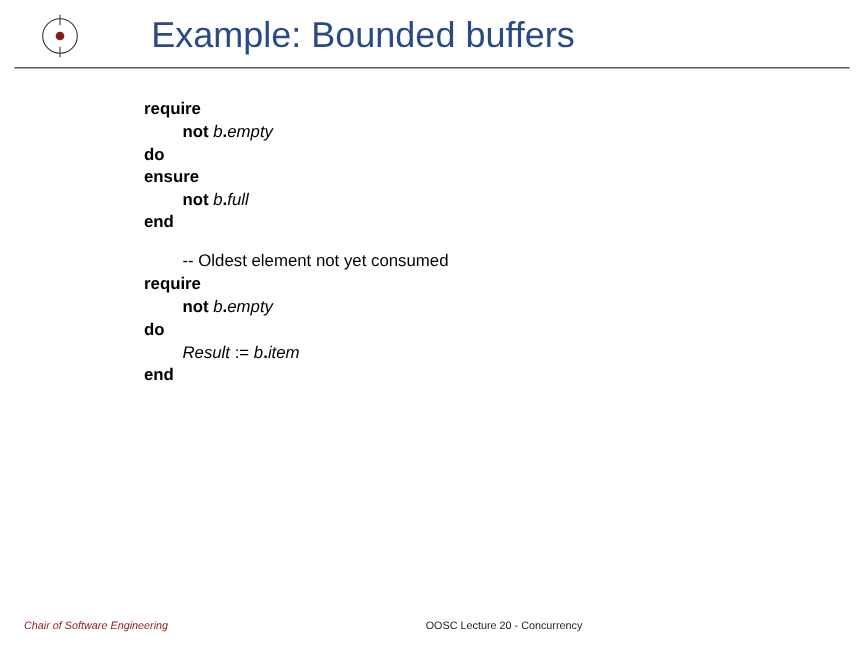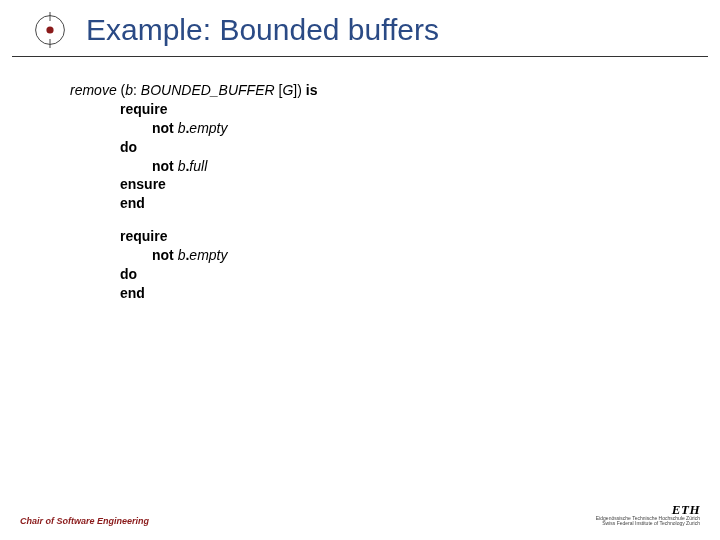--- a/index.html
+++ b/index.html
@@ -21,20 +21,21 @@
   .logo {
     width: 36px;
     height: 36px;
     margin-right: 18px;
     flex-shrink: 0;
   }
   .title {
     font-size: 30px;
     color: #2a4a85;
     font-weight: normal;
+    margin-left: 40px;
   }
   .content {
     padding: 24px 60px 10px 70px;
     font-size: 14px;
     color: #000;
     line-height: 1.35;
   }
   .routine { margin-bottom: 14px; }
   .ln { white-space: pre; }
   .i0 { padding-left: 0; }
@@ -48,21 +49,21 @@
     bottom: 14px;
     left: 0;
     width: 720px;
     display: flex;
     align-items: flex-end;
     justify-content: space-between;
     padding: 0 20px;
     font-size: 9px;
     color: #333;
   }
-  .chair { font-style: italic; font-weight: bold; color: #8a1a1a; }
+  .chair { font-style: italic; font-weight: normal; color: #8a1a1a; }
   .lecture { color: #222; text-align: center; flex: 1; }
   .ethblock { text-align: right; line-height: 1.0; }
   .eth { font-family: Georgia, serif; font-weight: bold; font-style: italic; font-size: 13px; letter-spacing: 0.5px; color: #000; }
   .ethsub { font-size: 5px; color: #444; }
 </style>
 </head>
 <body>
 
 <div class="header">
   <svg class="logo" viewBox="0 0 40 40">
@@ -70,39 +71,36 @@
     <circle cx="20" cy="20" r="4" fill="#8a1a1a"></circle>
     <line x1="20" y1="0" x2="20" y2="10" stroke="#333" stroke-width="1"></line>
     <line x1="20" y1="30" x2="20" y2="40" stroke="#333" stroke-width="1"></line>
   </svg>
   <h1 class="title">Example: Bounded buffers</h1>
 </div>
 
 <div class="content">
 
   <div class="routine">
-    <div class="ln i0"><span class="it">remove</span><span> (</span><span class="it">b</span><span>: </span><span class="it">BOUNDED_BUFFER </span><span>[</span><span class="it">G</span><span>]</span><span>) </span><span class="kw">is</span></div>
     <div class="ln i1"><span class="kw">require</span></div>
     <div class="ln i2"><span class="kw">not </span><span class="it">b</span><span class="bang">.</span><span class="it">empty</span></div>
     <div class="ln i1"><span class="kw">do</span></div>
+    <div class="ln i1"><span class="kw">ensure</span></div>
     <div class="ln i2"><span class="kw">not </span><span class="it">b</span><span class="bang">.</span><span class="it">full</span></div>
-    <div class="ln i1"><span class="kw">ensure</span></div>
     <div class="ln i1"><span class="kw">end</span></div>
   </div>
 
   <div class="routine">
+    <div class="ln i2"><span>-- Oldest element not yet consumed</span></div>
     <div class="ln i1"><span class="kw">require</span></div>
     <div class="ln i2"><span class="kw">not </span><span class="it">b</span><span class="bang">.</span><span class="it">empty</span></div>
     <div class="ln i1"><span class="kw">do</span></div>
+    <div class="ln i2"><span class="it">Result </span><span>:= </span><span class="it">b</span><span class="bang">.</span><span class="it">item</span></div>
     <div class="ln i1"><span class="kw">end</span></div>
   </div>
 
 
 </div>
 
 <div class="footer">
   <div class="chair">Chair of Software Engineering</div>
-  <div class="ethblock">
-    <div class="eth">ETH</div>
-    <div class="ethsub">Eidgenössische Technische Hochschule Zürich</div>
-    <div class="ethsub">Swiss Federal Institute of Technology Zurich</div>
-  </div>
+  <div class="lecture">OOSC  Lecture 20 - Concurrency</div>
 </div>
 
 </body></html>

